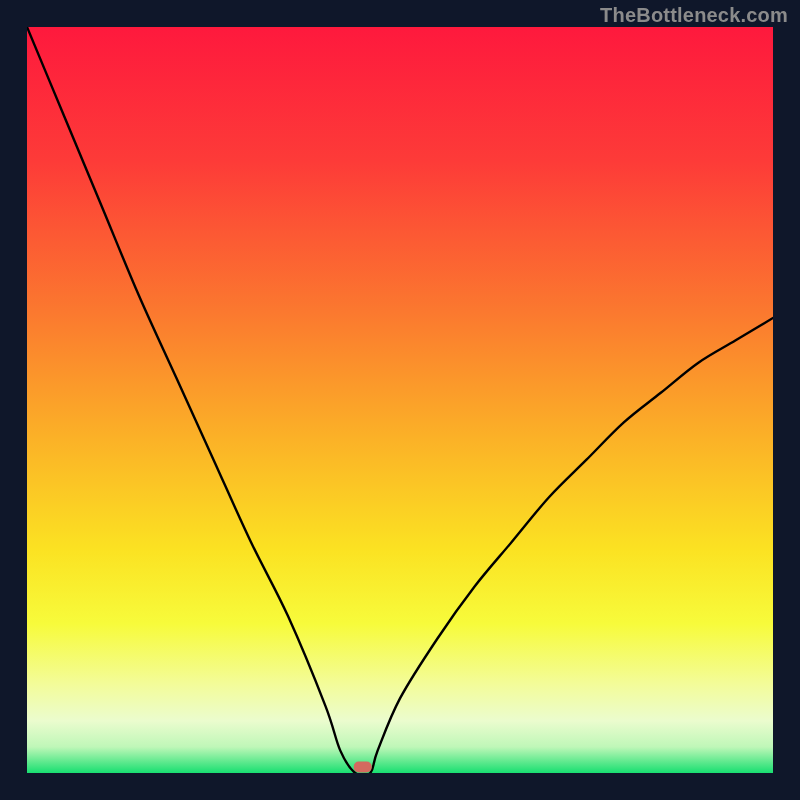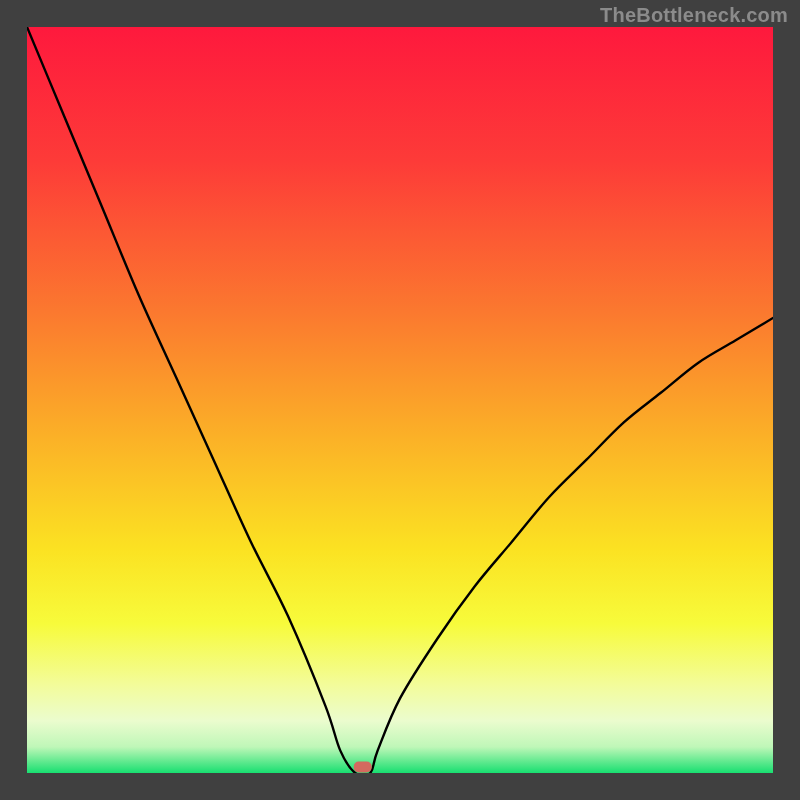--- a/index.html
+++ b/index.html
@@ -9,21 +9,21 @@
     height: 800px;
     background: #000;
     overflow: hidden;
   }
   .frame {
     position: absolute;
     left: 0;
     top: 0;
     width: 800px;
     height: 800px;
-    background: #404040;
+    background: #0f172a;
   }
   .plot {
     position: absolute;
     left: 27px;
     top: 27px;
     width: 746px;
     height: 746px;
   }
   .attribution {
     position: absolute;

